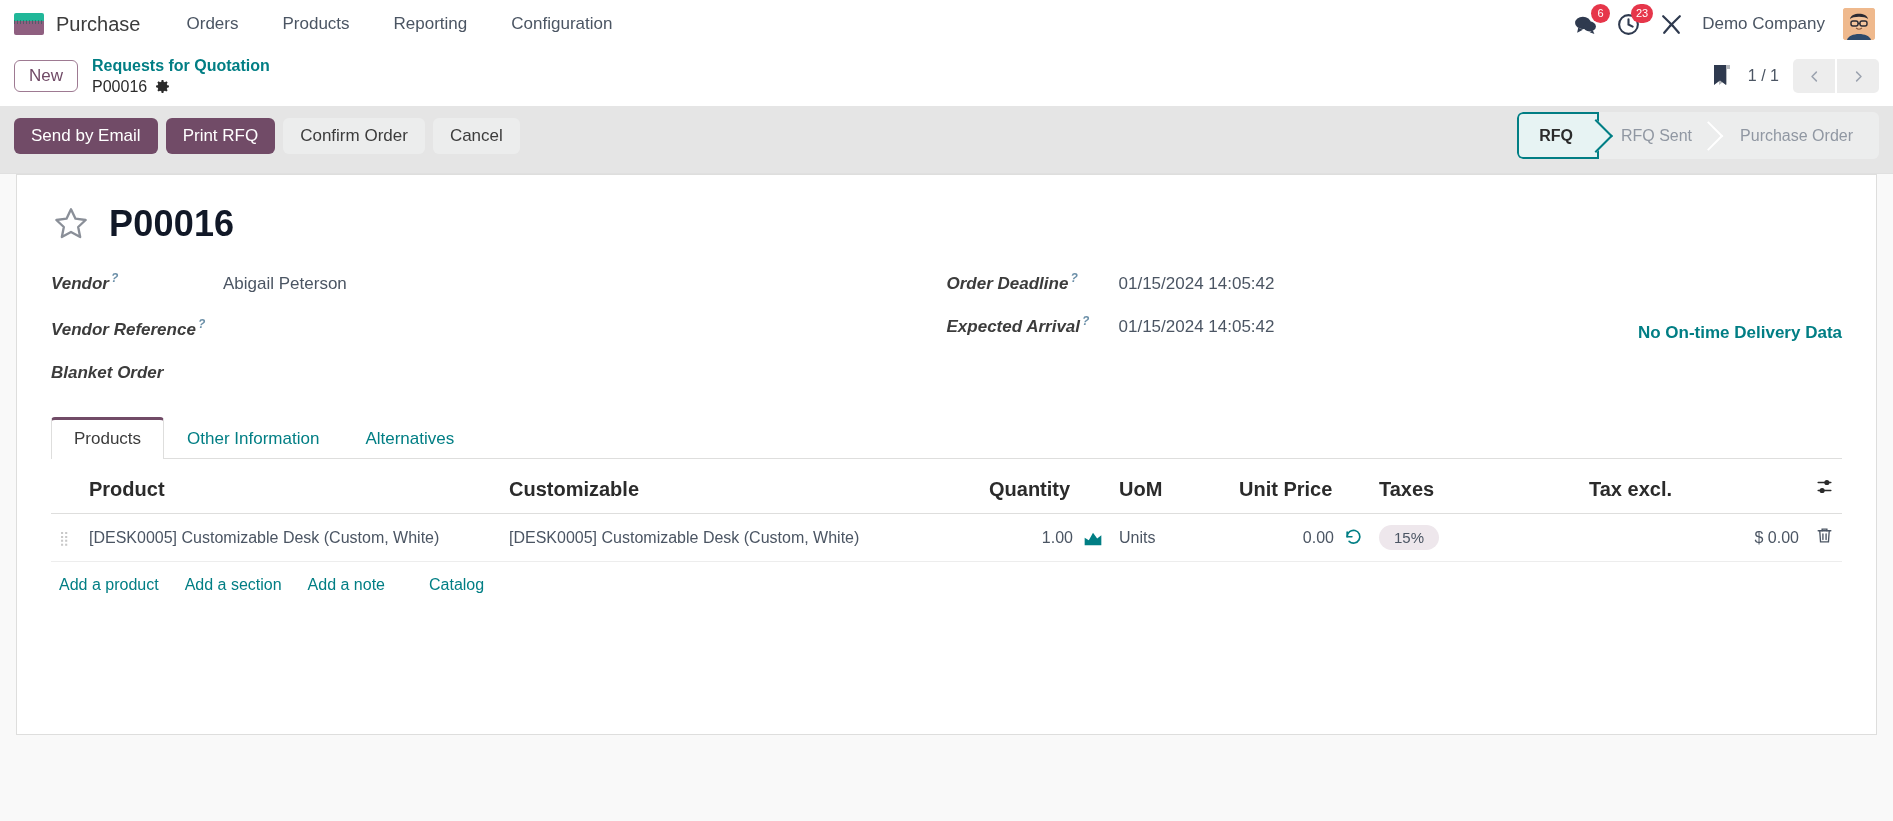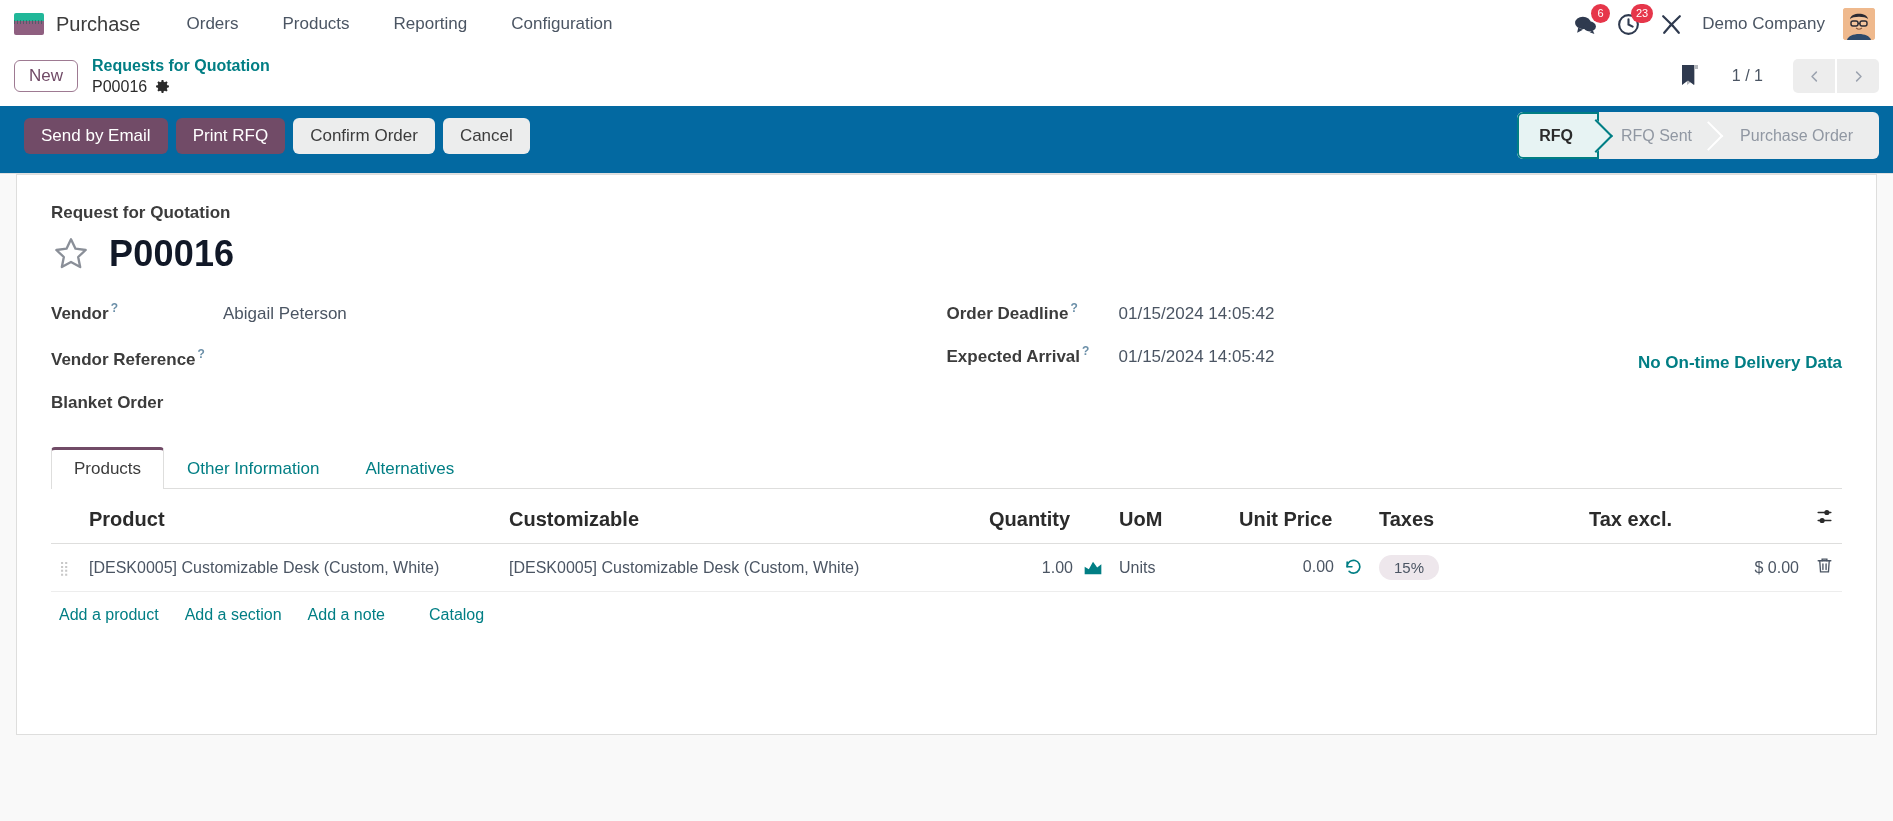--- a/index.html
+++ b/index.html
@@ -113,43 +113,43 @@
     cursor: pointer;
     white-space: nowrap;
   }
   .crumb-current-row { display: flex; align-items: center; gap: 8px; margin-top: 2px; }
   .crumb-current { font-size: 16px; color: #2b2b2b; white-space: nowrap; }
   .gear-icon { cursor: pointer; display: flex; align-items: center; }
   .cp-top-right {
     margin-left: auto;
     display: flex;
     align-items: center;
-    gap: 30px;
+    gap: 14px;
     text-align: center;
   }
   .bookmark-icon { cursor: pointer; display:flex; align-items:center; }
   .pager-text { font-size: 16px; color: #4b5563; white-space: nowrap; }
   .pager-btns { display: flex; }
   .pager-btn {
     width: 42px; height: 34px;
     background: #ededed;
     border: none;
     display: flex; align-items: center; justify-content: center;
     cursor: pointer;
     color: #9ca3af;
   }
   .pager-btn:first-child { border-radius: 5px 0 0 5px; margin-right: 2px; }
   .pager-btn:last-child { border-radius: 0 5px 5px 0; }
 
   
   .cp-actions {
-    background: #0369a1;
+    background: #e5e5e5;
     display: flex;
     align-items: center;
-    padding: 6px 14px 14px 24px;
+    padding: 6px 14px 14px 14px;
     border-bottom: 1px solid #e0e0e0;
   }
   .btn {
     font-size: 17px;
     border-radius: 6px;
     padding: 7px 16px;
     cursor: pointer;
     border: 1px solid transparent;
     white-space: nowrap;
     margin-right: 8px;
@@ -226,20 +226,21 @@
   .form-col { width: 50%; }
   .form-col.right { position: relative; }
   .f-row { display: flex; align-items: baseline; margin-bottom: 19px; min-height: 24px; }
   .f-label {
     font-size: 17px;
     font-weight: bold;
     color: #3c3c3c;
     width: 172px;
     flex: none;
     white-space: nowrap;
+    font-style: italic;
   }
   .f-label.wide { width: 172px; }
   .tip { color: #6b8fa8; font-size: 12px; vertical-align: super; margin-left: 2px; cursor: help; }
   .f-value { font-size: 17px; color: #4b5563; cursor: text; }
   .f-value.empty { min-width: 200px; min-height: 20px; }
   .checkbox-row { display: flex; align-items: center; gap: 14px; }
   .cbox {
     width: 18px; height: 18px;
     border: 1px solid #b9bbbd;
     border-radius: 3px;
@@ -302,21 +303,21 @@
     border-bottom: 1px solid #ededed;
     vertical-align: middle;
     white-space: nowrap;
   }
   .th-num, .td-num { text-align: right; }
   .col-handle { width: 30px; }
   .handle {
     color: #c8c8c8; font-size: 14px; cursor: grab;
     letter-spacing: 1px; line-height: .8;
   }
-  .cell-flex { display: flex; align-items: flex-start; gap: 10px; justify-content: flex-end; }
+  .cell-flex { display: flex; align-items: flex-end; gap: 10px; justify-content: flex-end; }
   .mini-icon { display: flex; align-items: center; cursor: pointer; color: #017e84; }
   .tax-pill {
     display: inline-block;
     background: #eee7ec;
     color: #4b5563;
     border-radius: 13px;
     padding: 4px 15px;
     font-size: 15px;
     cursor: pointer;
   }
@@ -434,21 +435,20 @@
   <div class="statusbar">
     <div class="st active">RFQ</div>
     <div class="st">RFQ Sent</div>
     <div class="st">Purchase Order</div>
   </div>
 </div>
 
 <div class="sheet-bg">
   <div class="sheet">
 
-    <div class="form-subtitle">Request for Quotation</div>
 
     <div class="title-row">
       <span class="star-icon">
         <svg width="40" height="40" viewBox="0 0 24 24" fill="none" stroke="#8a8f98" stroke-width="1.4" stroke-linejoin="round">
           <path d="M12 3.2l2.7 5.6 6.1.8-4.5 4.2 1.2 6-5.5-3-5.5 3 1.2-6L3.2 9.6l6.1-.8z"></path>
         </svg>
       </span>
       <span class="record-id">P00016</span>
     </div>
 

